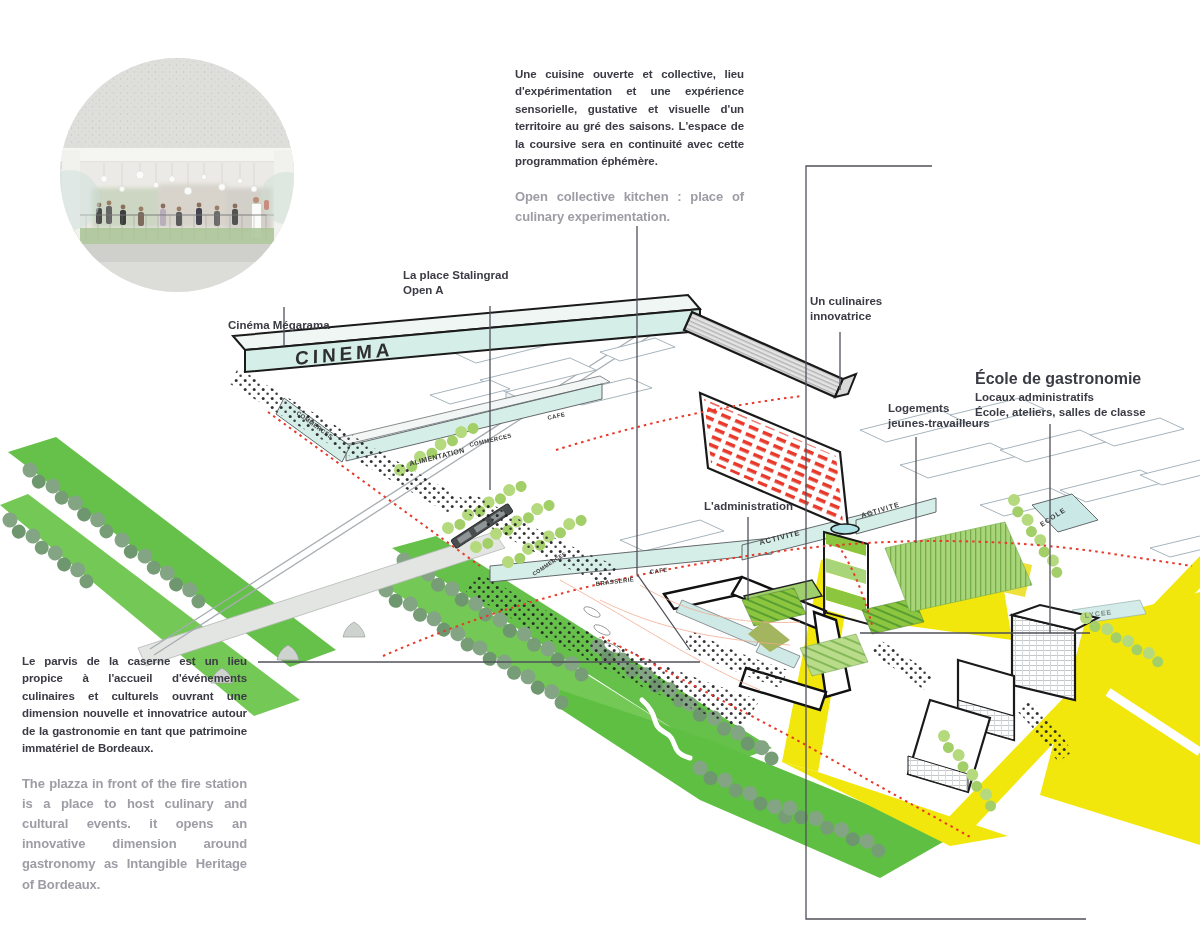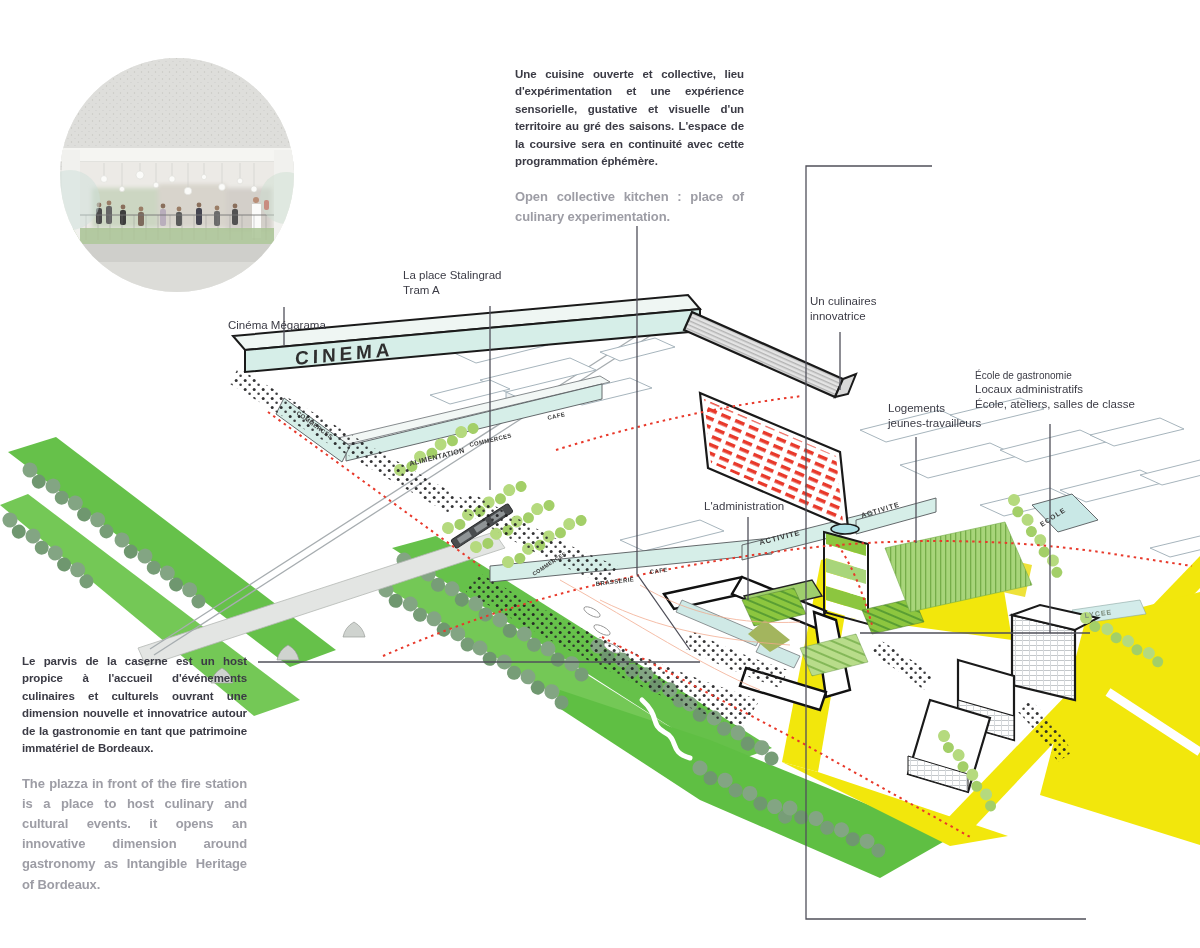--- a/index.html
+++ b/index.html
@@ -3,22 +3,22 @@
 <meta charset="utf-8">
 <style>
   html,body{margin:0;padding:0;background:#fff;}
   .page{position:relative;width:1200px;height:948px;background:#ffffff;overflow:hidden;
         font-family:"Liberation Sans",sans-serif;}
   .map-svg{position:absolute;left:0;top:0;z-index:1;}
   .note{position:absolute;z-index:3;}
   .note p{margin:0;}
   .fr{color:#3b3b45;font-size:11.5px;line-height:1.52;font-weight:700;text-align:justify;letter-spacing:-0.1px;}
   .en{color:#9d9da5;font-size:13px;line-height:1.55;font-weight:700;text-align:justify;letter-spacing:-0.1px;margin-top:16px!important;}
-  .lab{position:absolute;z-index:3;color:#3b3b45;font-size:11.5px;line-height:1.3;font-weight:400;white-space:nowrap;}
-  .lab .big{font-size:10px;}
+  .lab{position:absolute;z-index:3;color:#3b3b45;font-size:11.5px;line-height:1.3;font-weight:700;white-space:nowrap;}
+  .lab .big{font-size:16px;}
   svg text{font-family:"Liberation Sans",sans-serif;font-weight:700;}
 </style>
 </head>
 <body>
 
 <div class="page">
 
   <svg class="map-svg" width="1200" height="948" viewBox="0 0 1200 948">
     <defs>
       <pattern id="pat-crowd" width="9" height="9" patternUnits="userSpaceOnUse">
@@ -365,31 +365,31 @@
 
   <div class="note" style="left:515px;top:66px;width:229px;">
     <p class="fr">Une cuisine ouverte et collective, lieu d'expérimentation et une expérience sensorielle, gustative et visuelle d'un territoire au gré des saisons. L'espace de la coursive sera en continuité avec cette programmation éphémère.</p>
     <p class="en">Open collective kitchen : place of culinary experimentation.</p>
   </div>
 
   <div class="note" style="left:935px;top:98px;width:181px;">
   </div>
 
   <div class="note" style="left:22px;top:653px;width:225px;">
-    <p class="fr">Le parvis de la caserne est un host propice à l'accueil d'événements culinaires et culturels ouvrant une dimension nouvelle et innovatrice autour de la gastronomie en tant que patrimoine immatériel de Bordeaux.</p>
+    <p class="fr">Le parvis de la caserne est un lieu propice à l'accueil d'événements culinaires et culturels ouvrant une dimension nouvelle et innovatrice autour de la gastronomie en tant que patrimoine immatériel de Bordeaux.</p>
     <p class="en">The plazza in front of the fire station is a place to host culinary and cultural events. it opens an innovative dimension around gastronomy as Intangible Heritage of Bordeaux.</p>
   </div>
 
   <div class="lab" style="left:228px;top:285px;margin-top:33px;">
     <span>Cinéma Mégarama</span>
   </div>
 
   <div class="lab" style="left:403px;top:268px;">
     <div>La place Stalingrad</div>
-    <div>Tram A</div>
+    <div>Open A</div>
   </div>
 
   <div class="lab" style="left:810px;top:294px;">
     <div>Un culinaires</div>
     <div>innovatrice</div>
   </div>
 
   <div class="lab" style="left:874px;top:401px;margin-left:14px;">
     <div>Logements</div>
     <div>jeunes-travailleurs</div>

